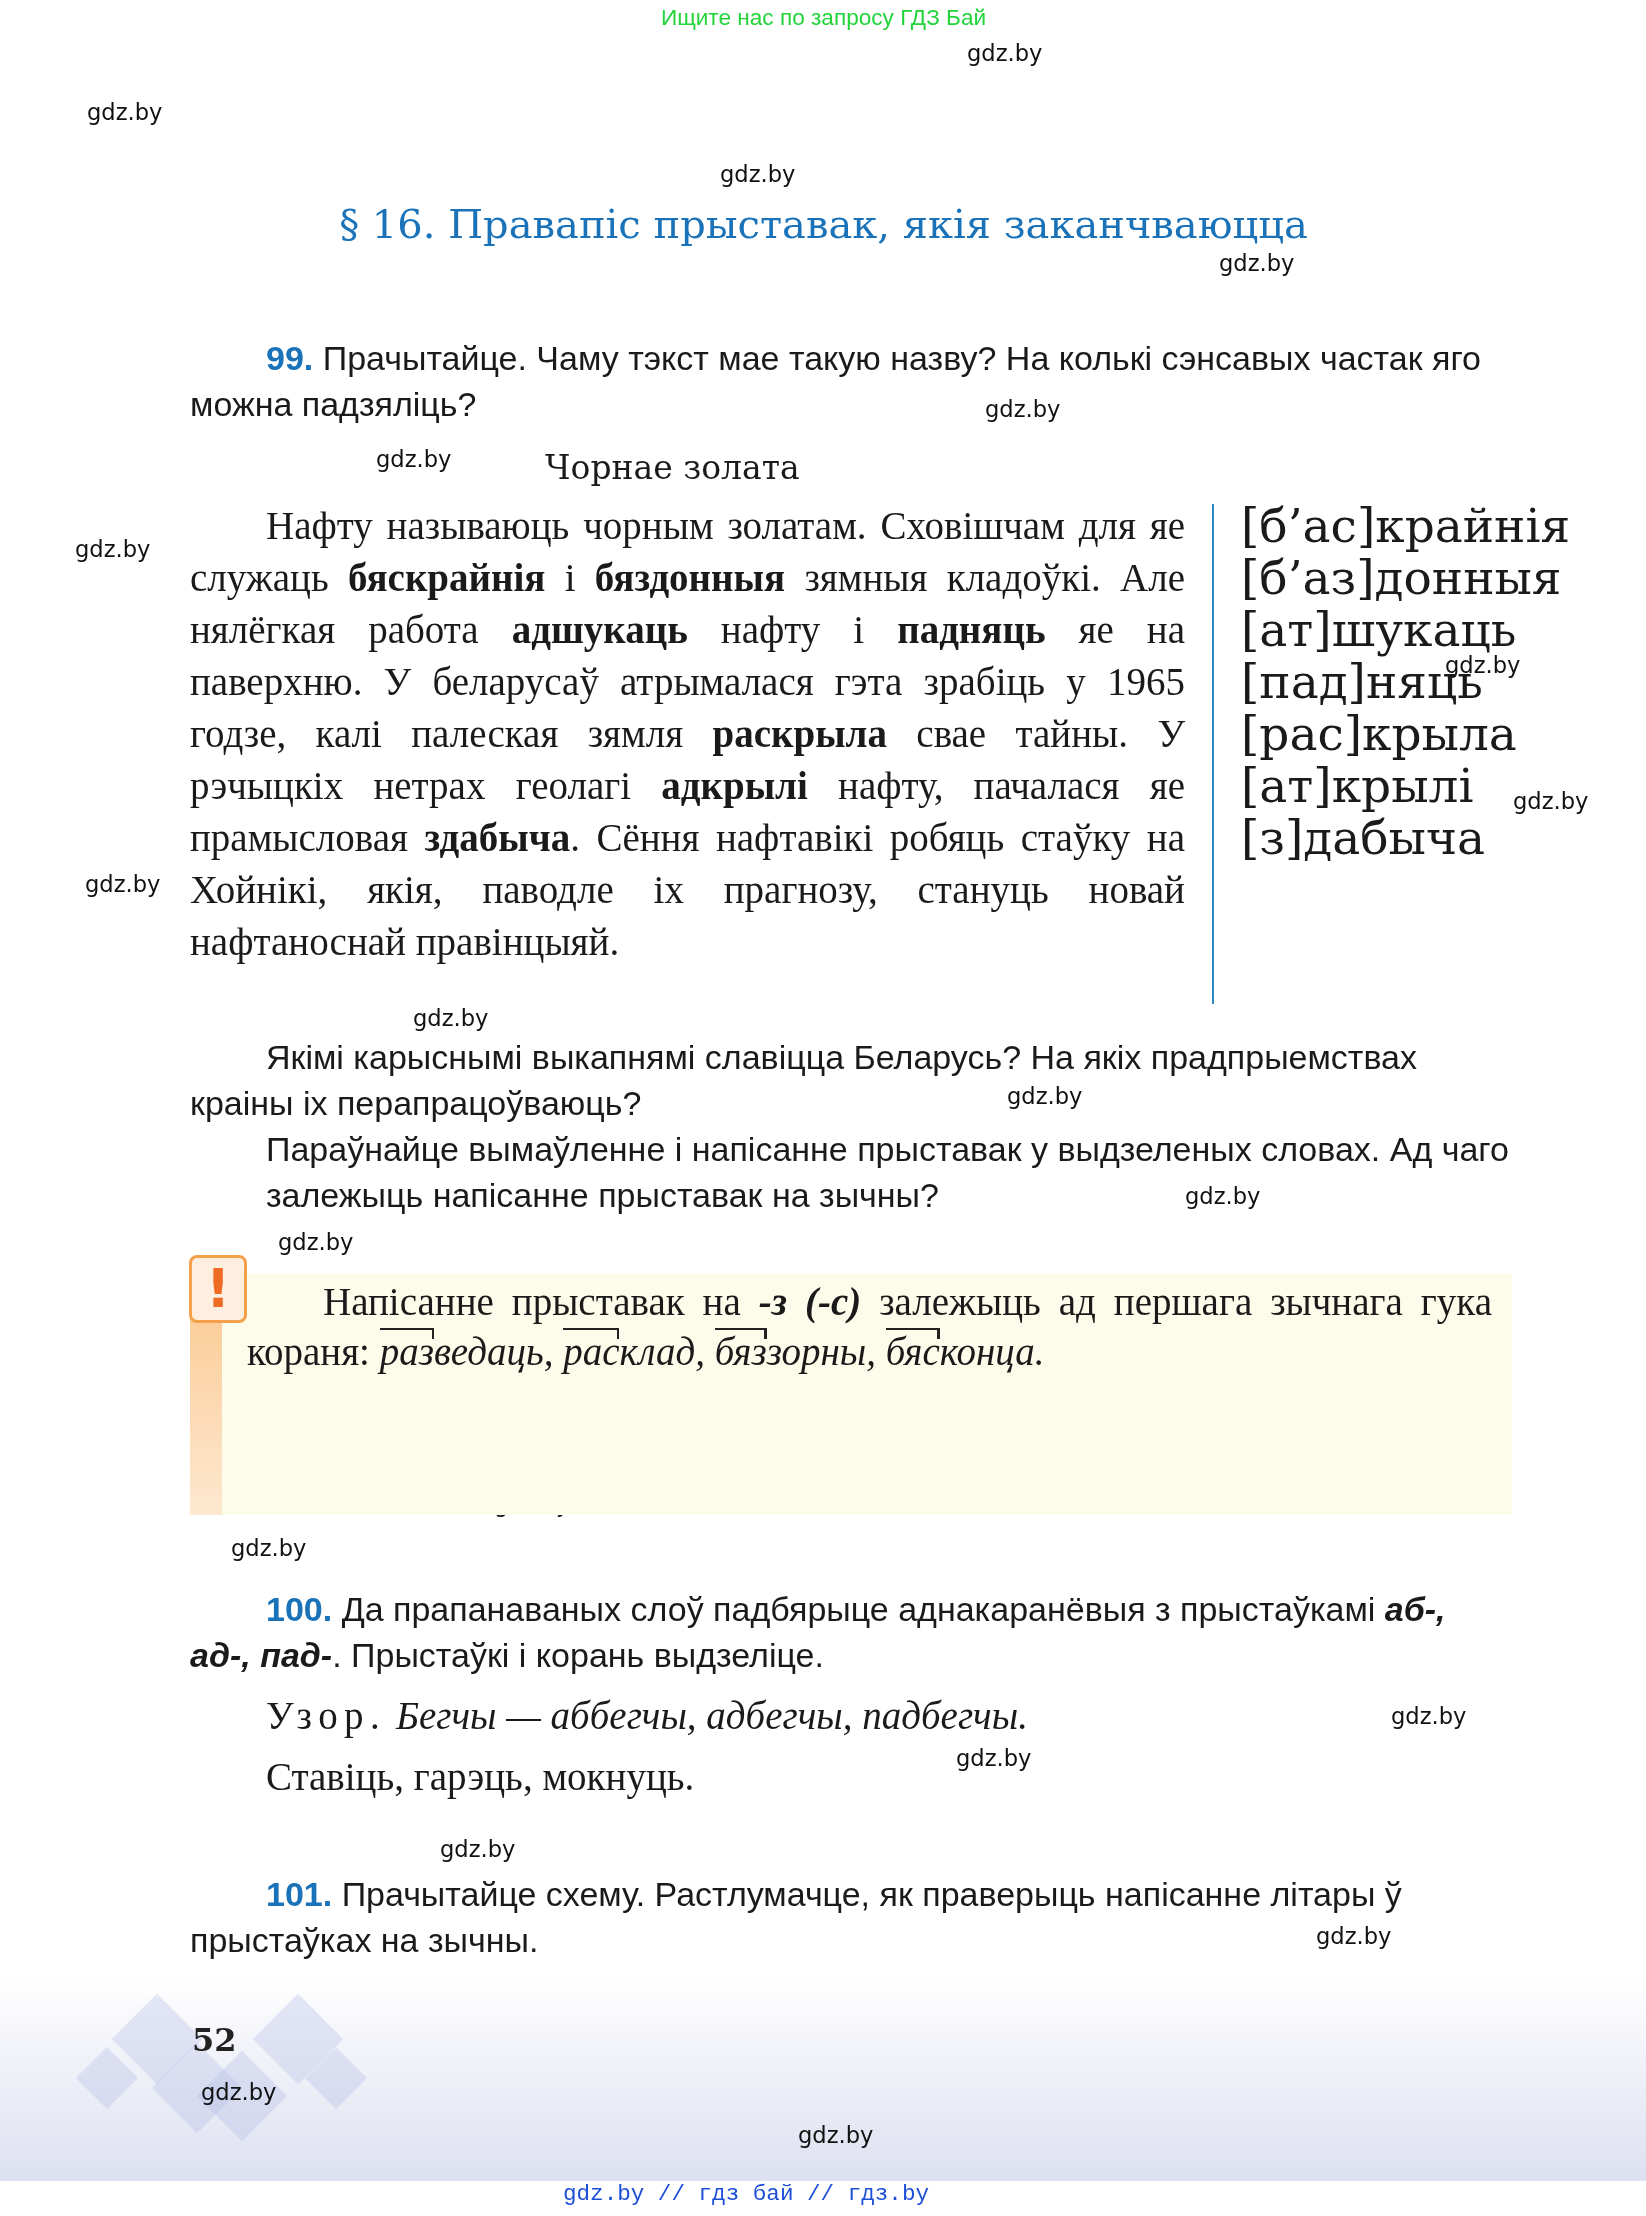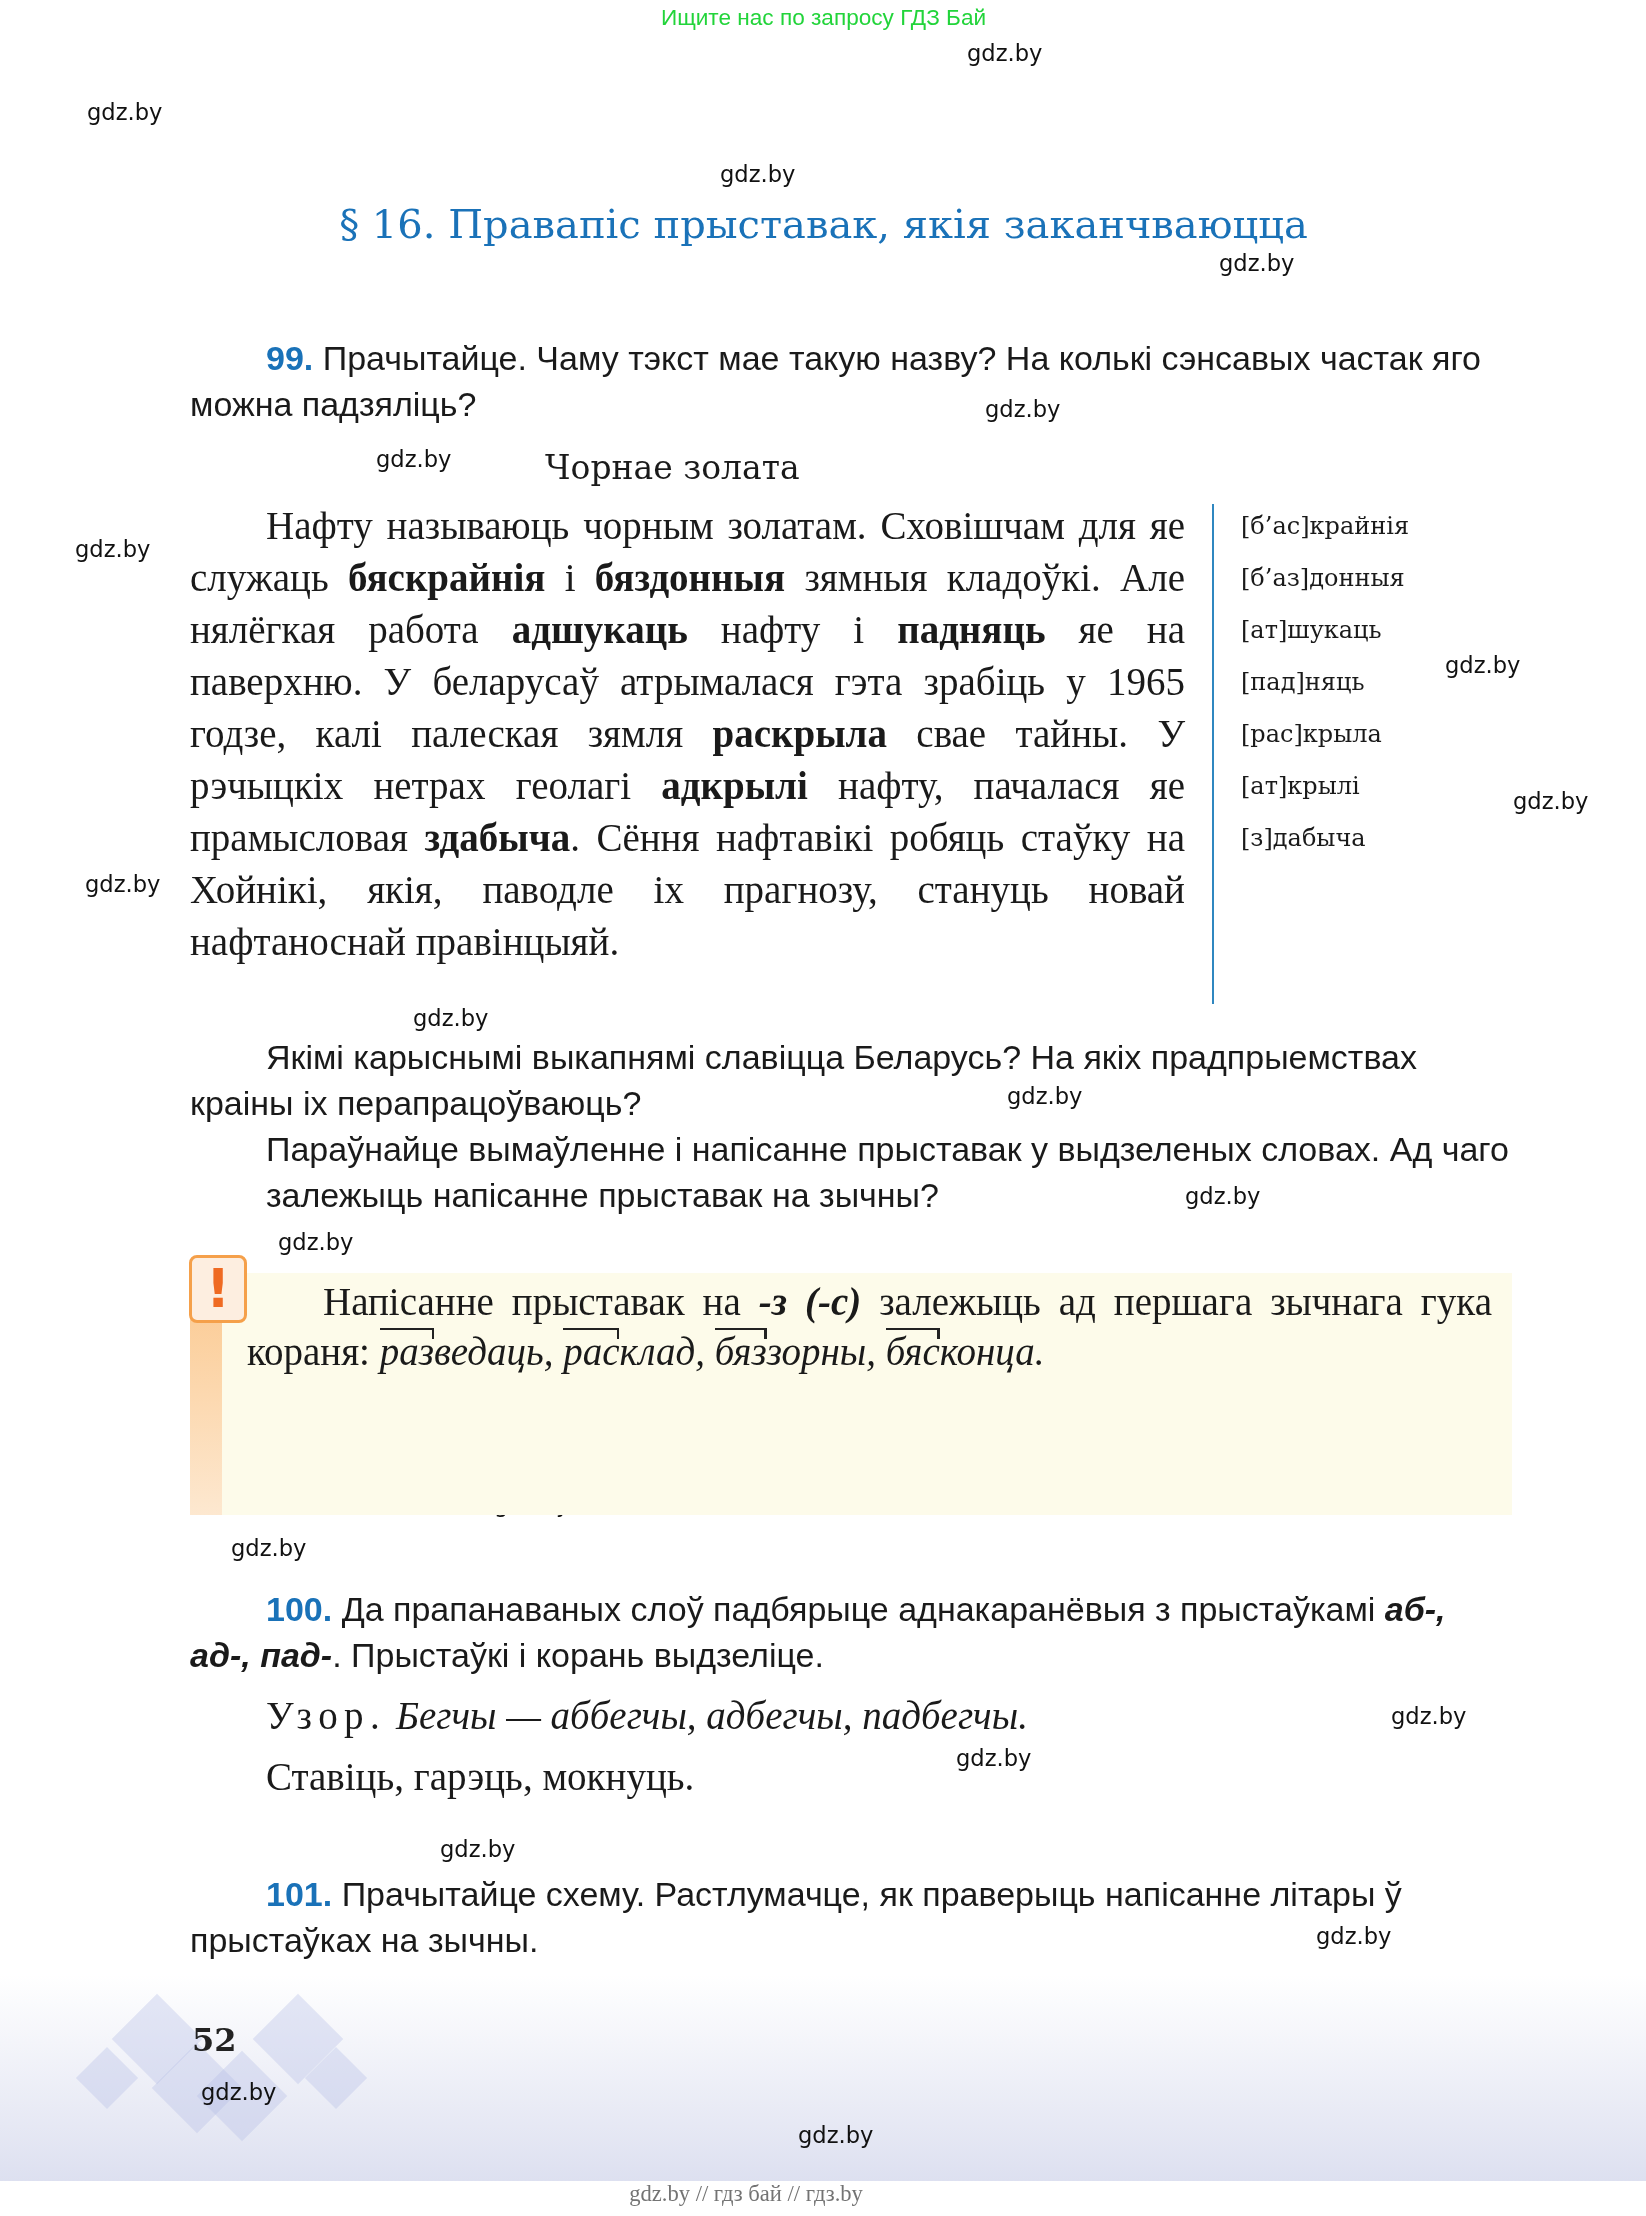--- a/index.html
+++ b/index.html
@@ -13,39 +13,39 @@
 
   .task { position: absolute; left: 190px; width: 1322px; font-family: "Liberation Sans", sans-serif; font-size: 34px; line-height: 46px; color: #1a1a1a; }
   .task .num { color: #1a72b8; font-weight: bold; }
   .indent { display: inline-block; width: 76px; }
 
   .reading-title { position: absolute; top: 448px; left: 545px; font-family: "DejaVu Serif", serif; font-weight: normal; font-size: 33px; }
 
   .story { position: absolute; top: 500px; left: 190px; width: 995px; font-family: "Liberation Serif", serif; font-size: 39px; line-height: 52px; text-align: justify; }
   .story b { font-weight: bold; }
   .vline { position: absolute; left: 1212px; top: 504px; width: 2.4px; height: 500px; background: #2f87c0; }
-  .trans { position: absolute; top: 500px; left: 1241px; font-family: "DejaVu Serif", serif; font-size: 24px; line-height: 52px; }
+  .trans { position: absolute; top: 500px; left: 1241px; font-family: "DejaVu Serif", serif; font-size: 47px; line-height: 52px; }
 
   .rule-box { position: absolute; left: 190px; top: 1273px; width: 1322px; height: 242px; background: #fdfbea; }
   .rule-bar { position: absolute; left: 190px; top: 1273px; width: 32px; height: 242px; background: linear-gradient(#fbc88e, #fde8d0); }
   .rule-badge { position: absolute; left: 189px; top: 1255px; width: 58px; height: 68px; background: #fdeee0; border: 3.2px solid #f5a04a; border-radius: 8px; color: #ef6a22; font-weight: bold; font-size: 53px; text-align: center; line-height: 61px; font-family: "DejaVu Sans", sans-serif; }
   .rule-text { position: absolute; left: 247px; top: 1277px; width: 1245px; font-family: "Liberation Serif", serif; font-size: 39px; line-height: 50px; text-align: justify; }
   .rule-text i { font-style: italic; }
   .pre { border-top: 2.4px solid #222; position: relative; }
   .pre::after { content: ""; position: absolute; right: 0; top: -2.4px; width: 2.4px; height: 11.3px; background: #222; }
 
   .example { position: absolute; left: 266px; top: 1692px; font-family: "Liberation Serif", serif; font-size: 39px; line-height: 48px; }
   .example i { font-style: italic; }
   .spaced { letter-spacing: 6.4px; margin-top: 12px; }
   .words { position: absolute; left: 266px; top: 1753px; font-family: "Liberation Serif", serif; font-size: 39px; line-height: 48px; }
 
   .footer-bg { position: absolute; left: 0; top: 1975px; width: 1647px; height: 206px; background: linear-gradient(#ffffff, #dde0f0); }
   .diamond { position: absolute; width: 64px; height: 64px; transform: rotate(45deg); background: rgba(180,190,230,0.35); }
   .page-num { position: absolute; left: 192px; top: 1997px; font-family: "DejaVu Serif", serif; font-weight: bold; font-size: 32px; color: #222; margin-top: 24px; }
-  .bottom-links { position: absolute; top: 2181px; left: 0; width: 1492px; text-align: center; font-size: 22.6px; color: #737373; font-family: Liberation Serif, serif; }
+  .bottom-links { position: absolute; top: 2181px; left: 0; width: 1492px; text-align: center; font-size: 22.6px; color: #1d4ed8; font-family: Liberation Mono, monospace; }
 </style>
 </head>
 <body>
 
 <div class="top-banner">Ищите нас по запросу ГДЗ Бай</div>
 
 <div class="wm" style="left:967px;top:42px">gdz.by</div>
 <div class="wm" style="left:87px;top:101px">gdz.by</div>
 <div class="wm" style="left:720px;top:163px">gdz.by</div>
 <div class="wm" style="left:1219px;top:252px">gdz.by</div>

